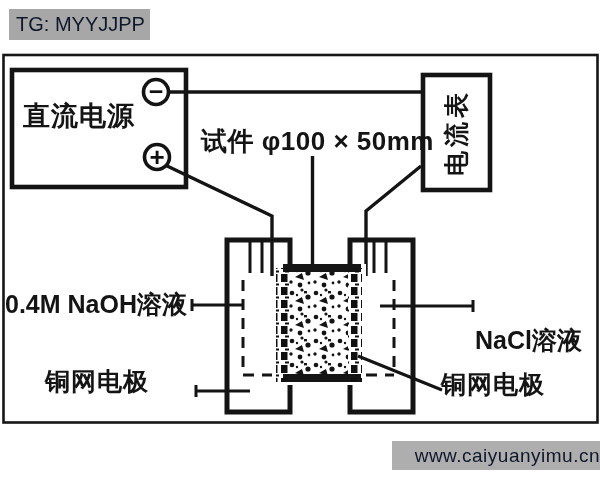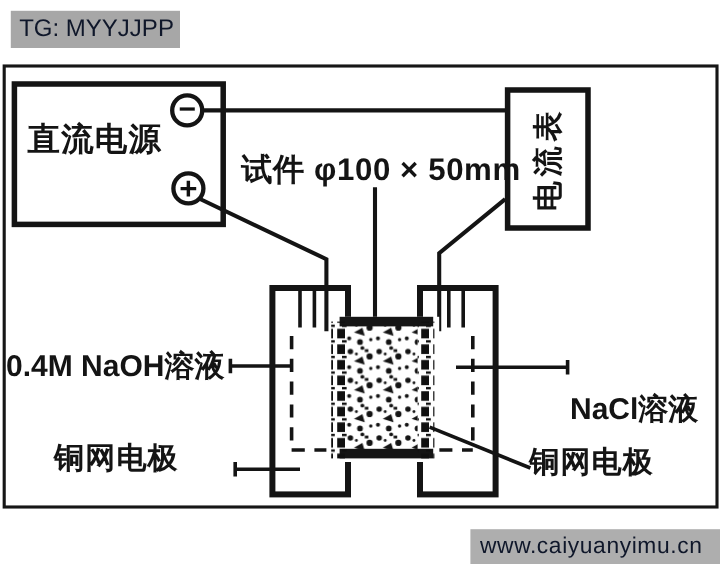--- a/index.html
+++ b/index.html
@@ -15,20 +15,21 @@
     white-space:nowrap;overflow:hidden;
   }
   .banner.top{
     left:9px;top:9px;width:141px;height:31px;line-height:31px;
     background:#a7a7a7;font-size:20px;padding-left:7px;box-sizing:border-box;
   }
   .banner.bottom{
     left:392px;top:441px;width:208px;height:29px;line-height:29px;
     background:#aeaeae;font-size:19px;padding-left:8px;box-sizing:border-box;
     letter-spacing:0.5px;
+    text-align:right;
   }
   .art{position:absolute;left:0;top:0;}
   .lbl{
     position:absolute;font-weight:700;color:#141414;white-space:nowrap;
     font-family:"Liberation Sans","DejaVu Sans",sans-serif;
   }
   .lbl.power{left:23px;top:98px;font-size:27px;letter-spacing:1px;}
   .lbl.specimen{left:201px;top:124px;font-size:26px;letter-spacing:0.5px;}
   .lbl.naoh{left:5px;top:288px;font-size:25px;}
   .lbl.nacl{left:475px;top:292px;font-size:25px;margin-top:32px;}

